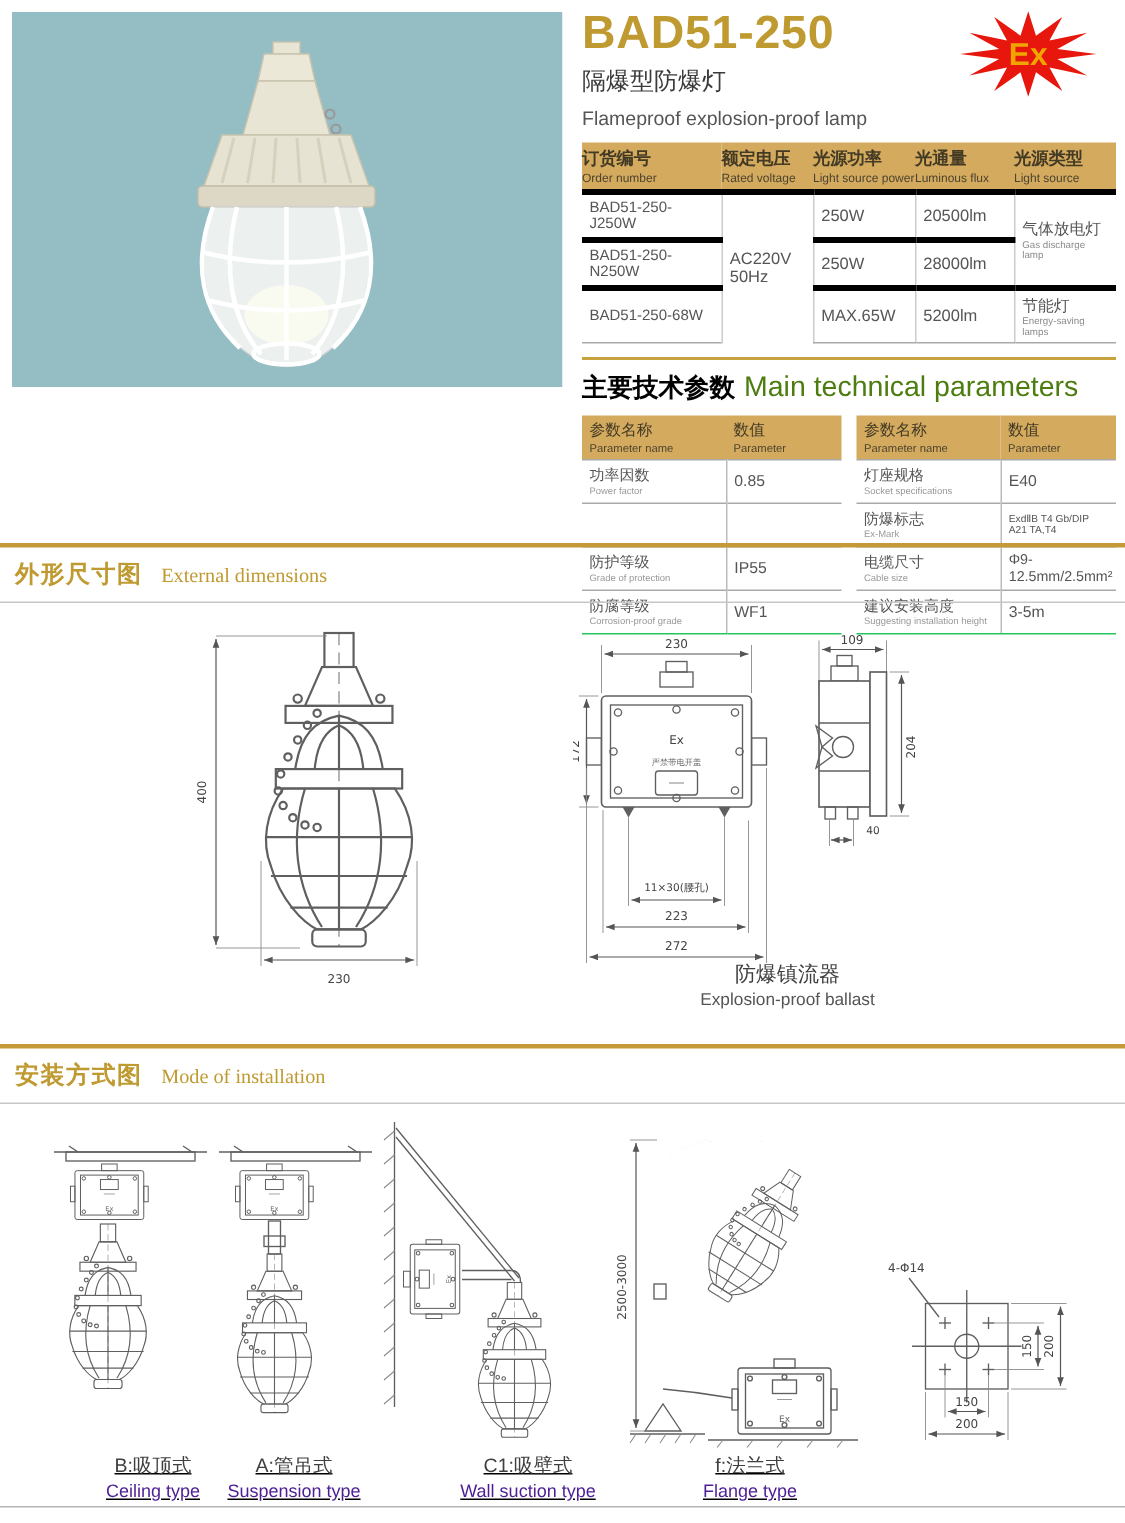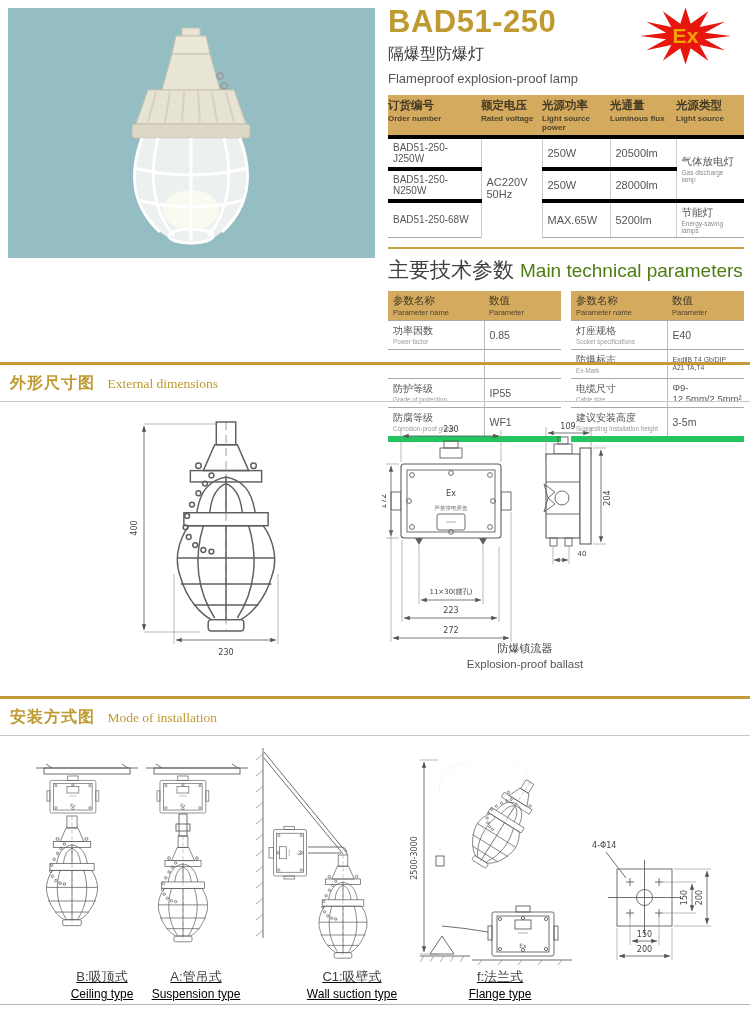--- a/index.html
+++ b/index.html
@@ -8,39 +8,39 @@
   
   .photo{position:absolute;left:8px;top:8px;width:367px;height:250px;}
   .info{position:absolute;left:388px;top:6px;width:356px;}
   .title{font-size:31px;font-weight:bold;color:#bf9a30;margin:0;line-height:1.05;letter-spacing:.5px;}
   .sub-zh{font-size:16px;color:#3a3a3a;margin-top:5px;}
   .sub-en{font-size:13px;color:#555;margin-top:6px;margin-bottom:9px;}
   .ex-badge{position:absolute;left:250px;top:0px;width:95px;height:60px;}
   table.spec{width:356px;border-collapse:collapse;table-layout:fixed;}
   table.spec th{background:#d4aa5f;text-align:left;padding:3px 0;vertical-align:top;}
   table.spec th .zh{display:block;font-size:11.5px;font-weight:bold;color:#433a24;}
-  table.spec th .en{display:block;font-size:8px;font-weight:bold;color:#4d442e;margin-top:1px;}
+  table.spec th .en{display:block;font-size:8px;font-weight:normal;color:#4d442e;margin-top:1px;}
   table.spec td{border-top:4px solid #000000;border-left:1px solid #ccc;padding:3px 5px;
                 font-size:11px;color:#555;vertical-align:middle;}
   table.spec td:first-child{border-left:none;}
   table.spec tbody tr:last-child td{border-bottom:1px solid #a9a9a9;}
   td.voltage{white-space:pre-line;}
   .src .zh{display:block;font-size:10.5px;color:#555;}
   .src .en{display:block;font-size:6.5px;color:#8a8a8a;}
   .gold-rule{height:2px;background:#c8a23f;margin-top:9px;}
   .sec-inline{margin-top:7px;}
-  .sec-inline .zh{font-size:21px;font-weight:normal;color:#404040;}
+  .sec-inline .zh{font-size:17px;font-weight:bold;color:#000000;}
   .sec-inline .en{font-size:19px;color:#4d7c0f;margin-left:6px;}
   .param-wrap{display:flex;gap:10px;margin-top:7px;}
   table.param{border-collapse:collapse;width:173px;table-layout:fixed;}
   table.param th{background:#d4aa5f;text-align:left;padding:3px 5px;vertical-align:top;}
   table.param th .zh{display:block;font-size:10.5px;font-weight:normal;color:#433a24;}
   table.param th .en{display:block;font-size:7.5px;font-weight:normal;color:#4d442e;}
   table.param td{border-top:1px solid #a9a9a9;padding:3px 5px;vertical-align:middle;height:22px;}
-  table.param tr:last-child td{border-bottom:6px solid #22c55e;}
+  table.param tr:last-child td{border-bottom:1px solid #22c55e;}
   td.pname .zh{display:block;font-size:10px;color:#555;}
   td.pname .en{display:block;font-size:6.3px;color:#999;}
   td.pval{border-left:1px solid #bbb;font-size:10.5px;color:#555;}
   td.pval.small{font-size:6.8px;}
   
   .divider{position:absolute;left:0;width:750px;}
   .gold-line{height:3px;background:#c39a37;}
   .sec-title{padding:8px 0 0 10px;}
   .sec-title .zh{font-size:16px;font-weight:bold;color:#bf9a30;letter-spacing:1px;}
   .sec-title .en{font-size:13.5px;color:#bf9a30;margin-left:8px;font-family:Liberation Serif, serif;}
@@ -50,25 +50,25 @@
   .abs{position:absolute;}
   .dr{stroke:#5f5f5f;stroke-width:1.2;fill:none;}
   .drt{stroke:#5f5f5f;stroke-width:.9;fill:none;}
   .drf{stroke:#5f5f5f;stroke-width:1.1;fill:#fff;}
   .dim{stroke:#555;stroke-width:.8;fill:none;marker-start:url(#arrow);marker-end:url(#arrow);}
   .ext{stroke:#8a8a8a;stroke-width:.6;fill:none;}
   .cl{stroke:#9a9a9a;stroke-width:.6;stroke-dasharray:5 3;fill:none;}
   text.dt{font-family:"DejaVu Sans",sans-serif;font-size:8px;fill:#444;}
   text.dts{font-family:"DejaVu Sans",sans-serif;font-size:6px;fill:#666;}
   .caption{position:absolute;left:430px;top:641px;width:190px;text-align:center;}
-  .caption .zh{font-size:11px;color:#3f3f3f;display:block;}
+  .caption .zh{font-size:14px;color:#3f3f3f;display:block;}
   .caption .en{font-size:11.5px;color:#555;display:block;margin-top:2px;}
   .inst-label{position:absolute;width:140px;text-align:center;top:968px;text-decoration:underline;}
   .inst-label .zh{font-size:13px;color:#3f3f3f;display:block;}
-  .inst-label .en{font-size:12px;color:#000000;display:block;margin-top:1px;}
+  .inst-label .en{font-size:12px;color:#4c1d95;display:block;margin-top:1px;}
 </style>
 </head>
 <body>
 
 <div class="page">
 
   <svg width="0" height="0" style="position:absolute" aria-hidden="true">
     <defs>
       <marker id="arrow" viewBox="0 0 10 10" refX="9" refY="5" markerWidth="8" markerHeight="8" orient="auto-start-reverse">
         <path d="M0,1.5 L9,5 L0,8.5 z" fill="#555"></path>

